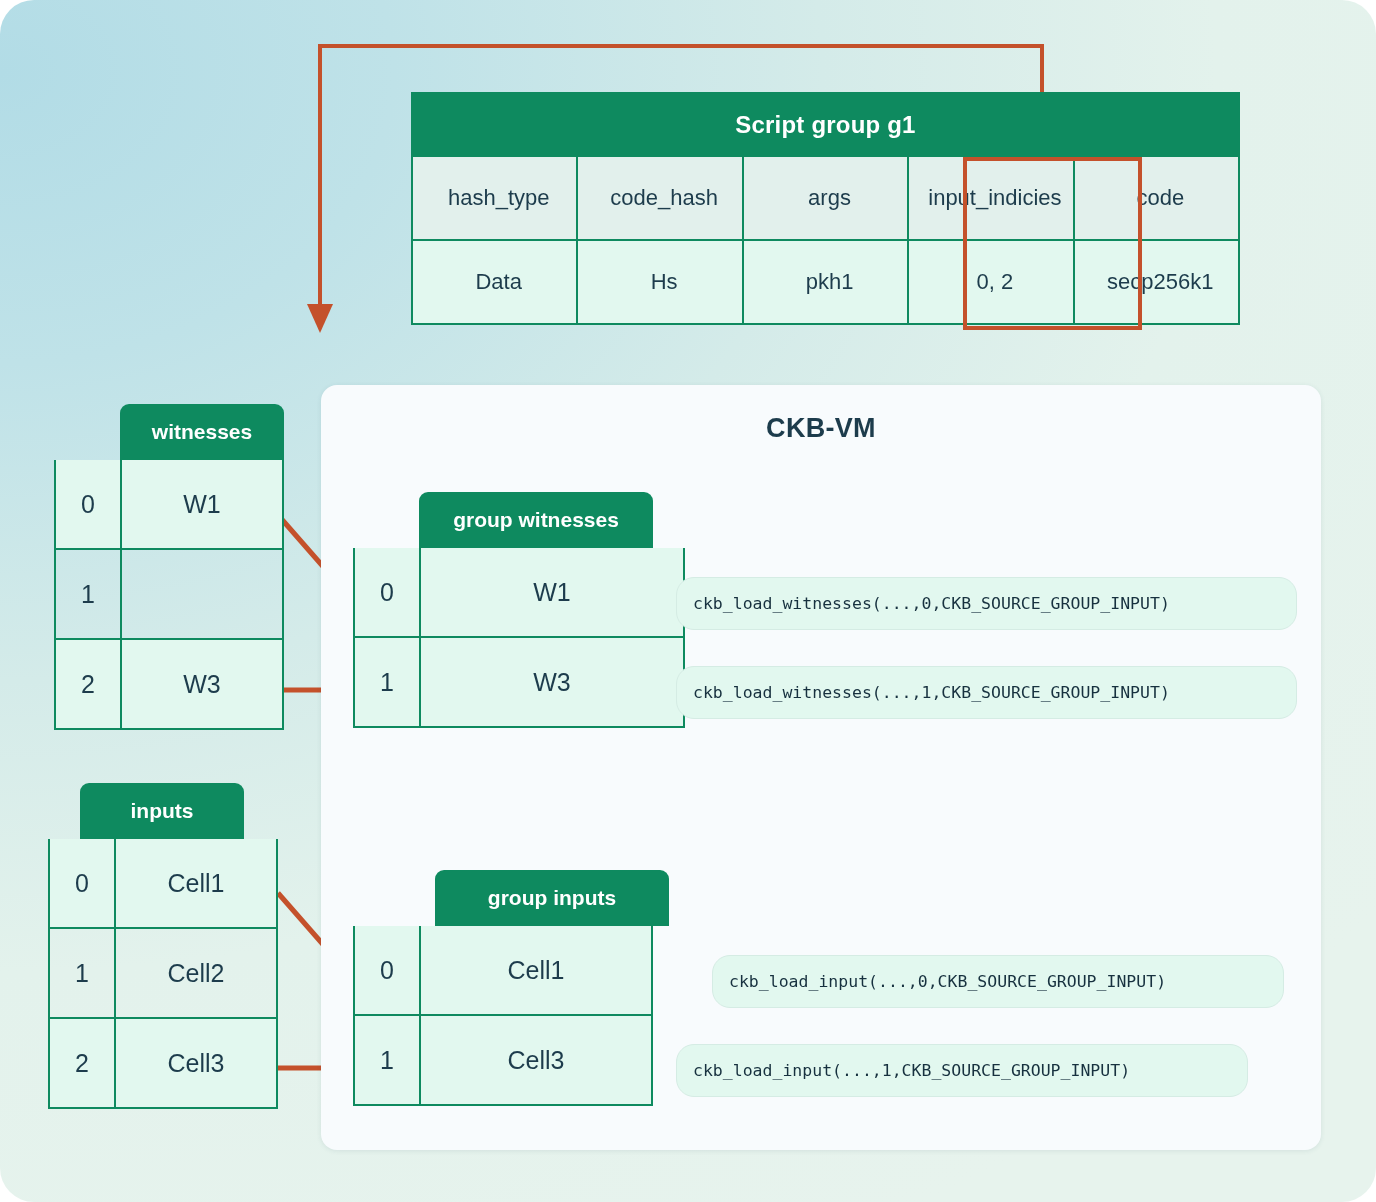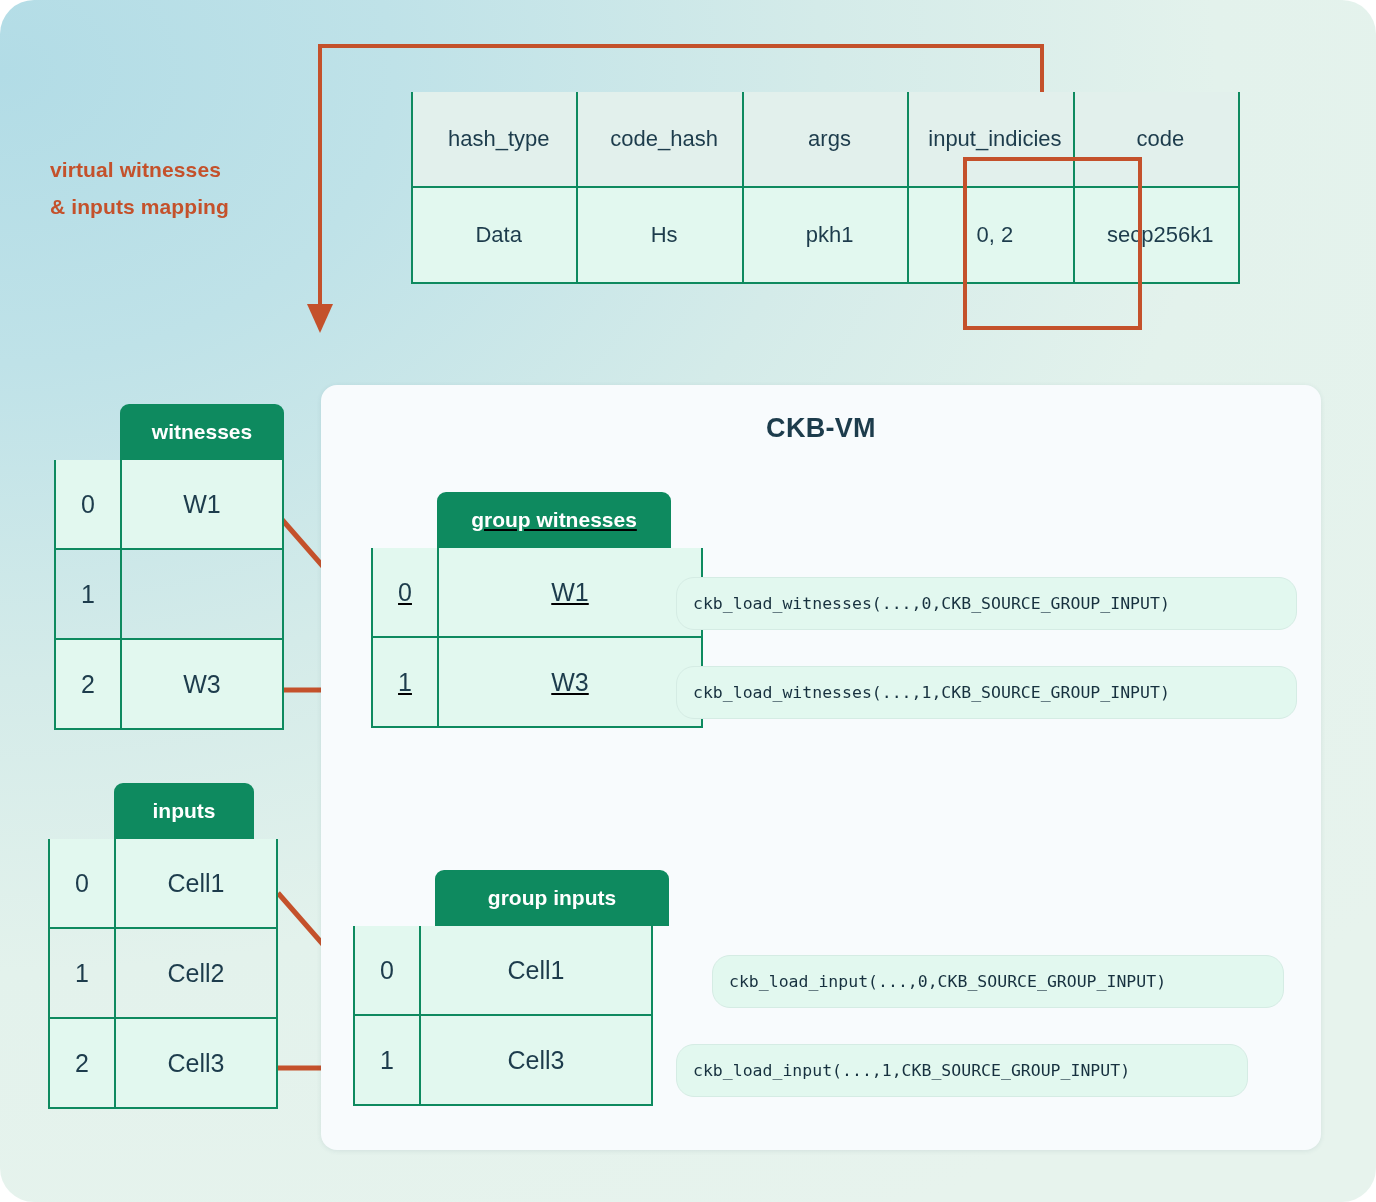--- a/index.html
+++ b/index.html
@@ -60,21 +60,21 @@
     height: 65px;
     line-height: 65px;
     letter-spacing: .2px;
   }
   .sg-row {
     display: flex;
     width: 100%;
   }
   .sg-cell {
     flex: 1 1 0;
-    height: 96px;
+    height: 84px;
     display: flex;
     align-items: center;
     justify-content: center;
     font-size: 22px;
     color: #1d3c4c;
     border-right: 2px solid #0e8a5f;
     border-bottom: 2px solid #0e8a5f;
     box-sizing: border-box;
     padding-left: 8px;
   }
@@ -159,23 +159,23 @@
     color: #1d3c4c;
   }
   .fill-on  .tbl-idx, .fill-on  .tbl-val { background: #e2f8ef; }
   .fill-off .tbl-idx, .fill-off .tbl-val { background: transparent; }
 
   
   #t-witnesses { left: 48px; top: 404px; width: 230px; padding-left: 6px; }
   #t-witnesses .tbl-head { margin-left: 66px; width: 164px; }
   
   #t-inputs { left: 48px; top: 783px; width: 230px; }
-  #t-inputs .tbl-head { margin-left: 66px; width: 140px; }
-  
-  #t-gwitnesses { left: 371px; top: 492px; width: 332px; text-decoration: underline; }
+  #t-inputs .tbl-head { margin-left: 32px; width: 164px; }
+  
+  #t-gwitnesses { left: 353px; top: 492px; width: 332px; }
   #t-gwitnesses .tbl-head { margin-left: 66px; width: 234px; }
   
   #t-ginputs { left: 353px; top: 870px; width: 300px; }
   #t-ginputs .tbl-head { margin-left: 82px; width: 234px; }
 
   
   .code-chip {
     position: absolute;
     background: #e2f8ef;
     border: 1px solid #d5ece4;
@@ -211,26 +211,23 @@
     <line x1="278" y1="893" x2="355" y2="981" stroke="#c4512b" stroke-width="5"></line>
     <line x1="278" y1="1068" x2="355" y2="1068" stroke="#c4512b" stroke-width="5"></line>
 
     <line x1="653" y1="603" x2="676" y2="603" stroke="#0e7a55" stroke-width="3"></line>
     <line x1="653" y1="692" x2="676" y2="692" stroke="#0e7a55" stroke-width="3"></line>
 
     <line x1="653" y1="981" x2="676" y2="981" stroke="#0e7a55" stroke-width="3"></line>
     <line x1="653" y1="1070" x2="676" y2="1070" stroke="#0e7a55" stroke-width="3"></line>
   </svg>
 
-  <div id="caption">
-    <div>virtual witnesses</div>
-    <div>&amp; inputs mapping</div>
-  </div>
 
   <div id="sg">
+    <div id="sg-head">Script group g1</div>
 
     <div class="sg-row head">
       <div class="sg-cell">hash_type</div>
       <div class="sg-cell">code_hash</div>
       <div class="sg-cell">args</div>
       <div class="sg-cell">input_indicies</div>
       <div class="sg-cell">code</div>
     </div>
 
     <div class="sg-row body">

